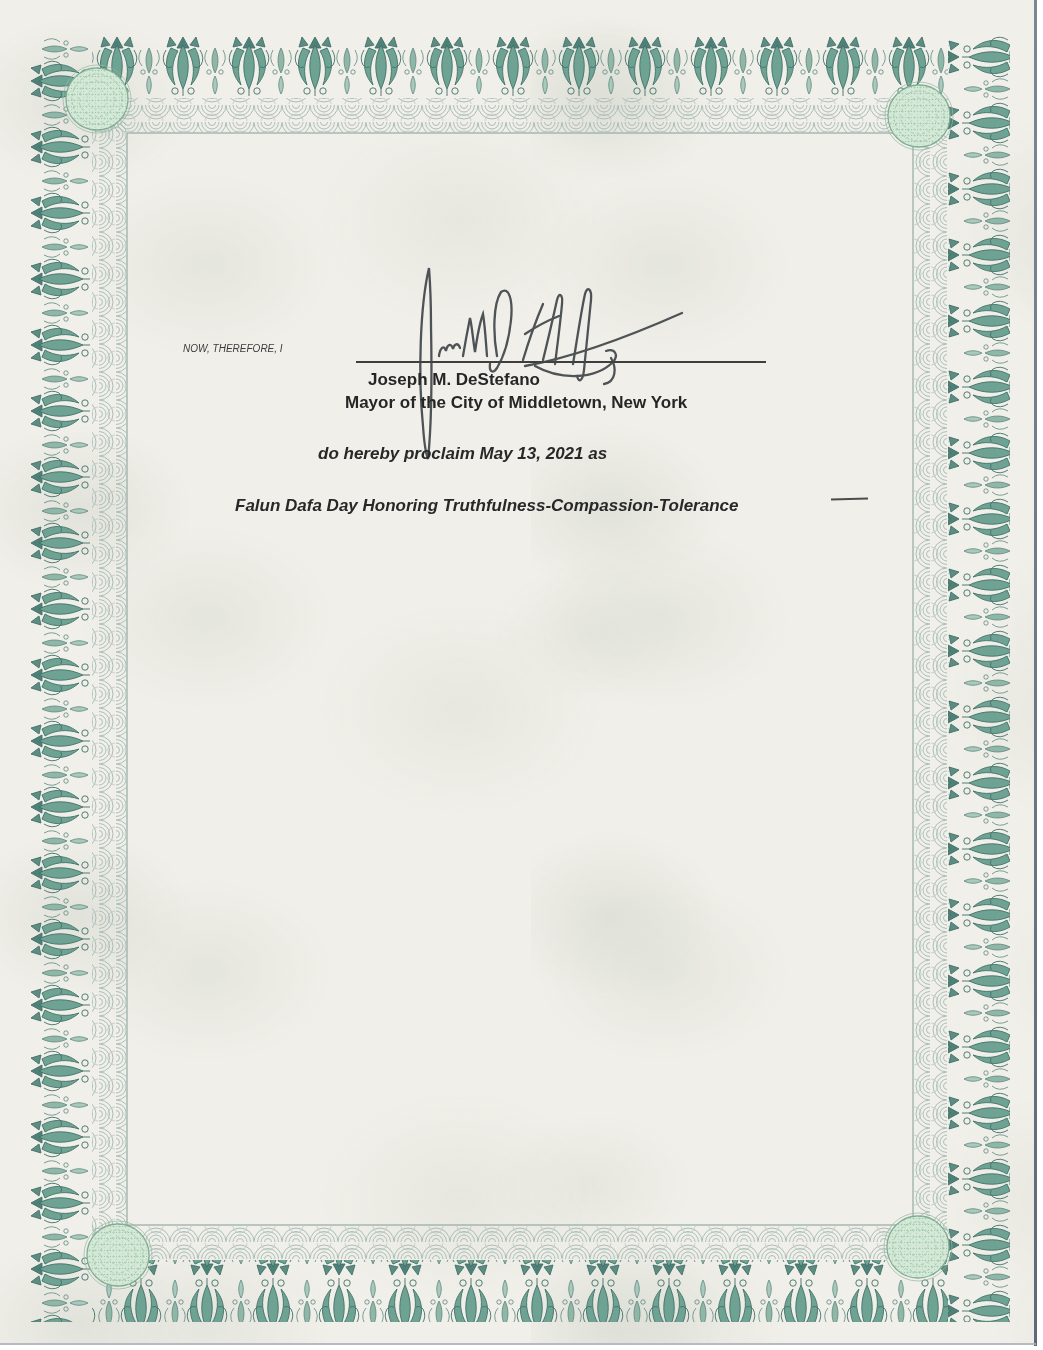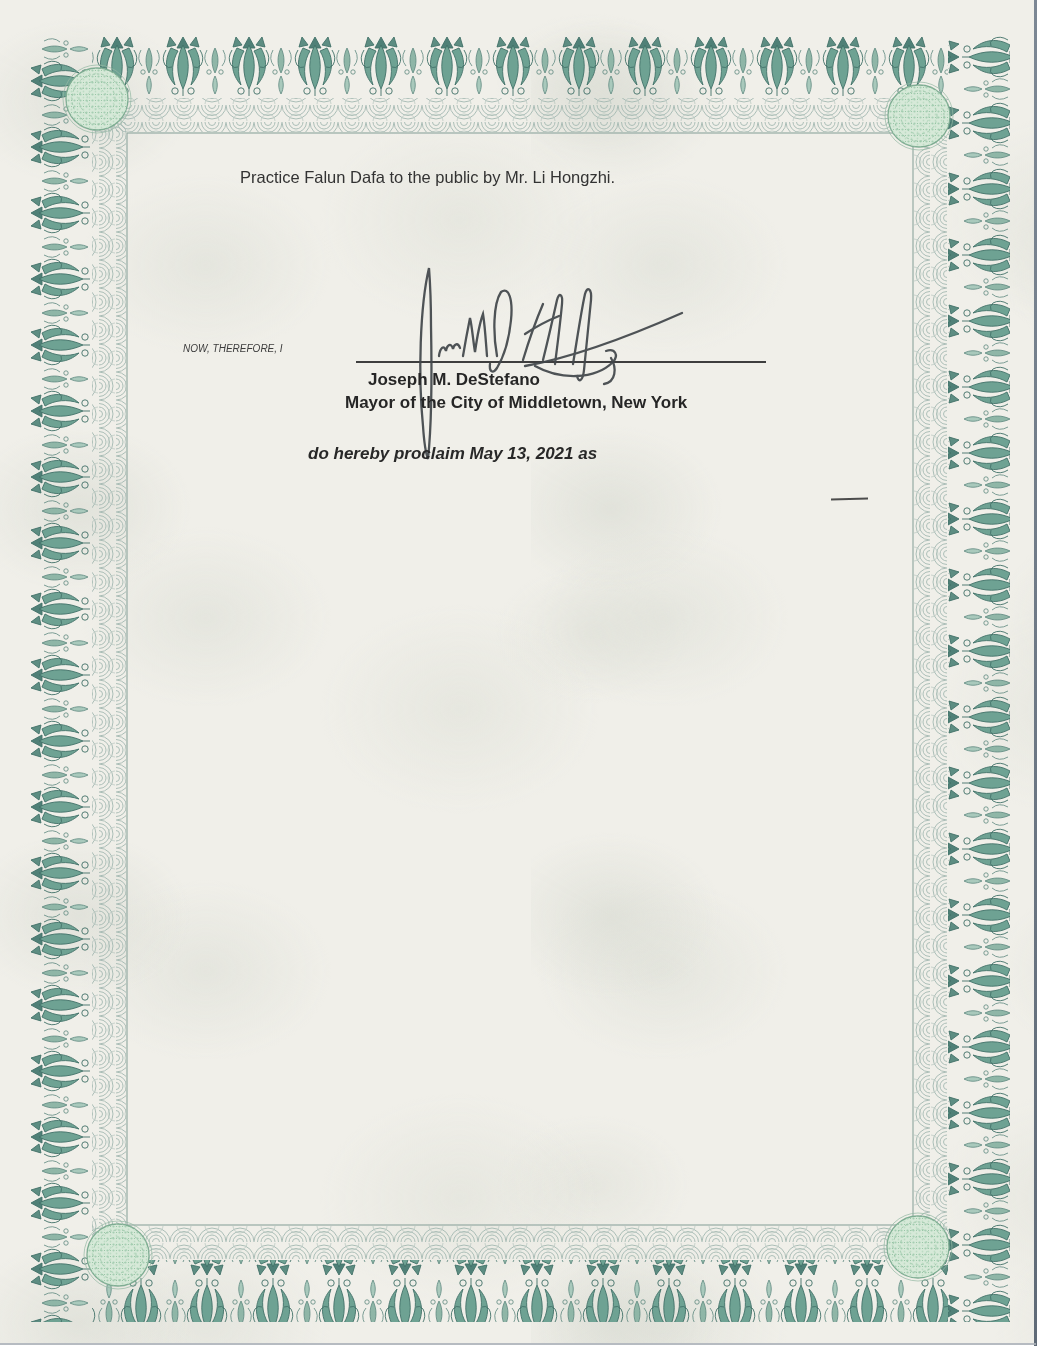--- a/index.html
+++ b/index.html
@@ -23,21 +23,21 @@
   .txt{position:absolute;color:#2f2f2f;white-space:nowrap;}
   .whereas{left:141px;top:161px;font-size:16.5px;line-height:33px;color:#333;}
   .whereas .b{font-weight:bold;color:#1e1e1e;}
   .whereas .line2{margin-left:99px;}
   sup{font-size:10px;vertical-align:5px;}
   .now-therefore{left:183px;top:343px;font-style:italic;font-size:10px;color:#3c3c3c;}
   .sig-line{position:absolute;left:356px;top:361px;width:410px;height:1.8px;background:#3e3e3e;}
   .signature{position:absolute;left:385px;top:256px;width:300px;height:215px;}
   .sig-name{left:368px;top:370px;font-weight:bold;font-size:17px;color:#262626;text-align:center;}
   .sig-title{left:325px;top:393px;font-weight:bold;font-size:17px;color:#262626;margin-left:20px;}
-  .proclaim{left:308px;top:444px;font-weight:bold;font-style:italic;font-size:17px;color:#282828;}
+  .proclaim{left:318px;top:444px;font-weight:bold;font-style:italic;font-size:17px;color:#282828;}
   .honor{left:235px;top:496px;font-weight:bold;font-style:italic;font-size:17px;color:#282828;}
   .city{left:173px;top:520px;font-weight:bold;font-style:italic;font-size:16px;color:#282828;}
   .stray{position:absolute;left:831px;top:498px;width:37px;height:1.8px;background:#4c4c4c;transform:rotate(-1.2deg);}
 </style>
 </head>
 <body>
 
 <div class="page">
   <div class="paper">
 
@@ -127,21 +127,20 @@
 
       <rect x="97" y="97" width="786" height="1092" fill="none" stroke="#94aba3" stroke-width="1.2"></rect>
 
       <use href="#medallion" x="67" y="63"></use>
       <use href="#medallion" x="889" y="80"></use>
       <use href="#medallion" x="88" y="1219"></use>
       <use href="#medallion" x="888" y="1211"></use>
     </svg>
 
     <div class="txt whereas">
-      <div class="line2">Practice Falun Dafa to the public by Mr. Li Hongzhi.</div>
     </div>
 
     <div class="txt now-therefore">NOW, THEREFORE, I</div>
 
     <div class="sig-line"></div>
     <svg class="signature" viewBox="0 0 300 215" xmlns="http://www.w3.org/2000/svg">
       <g fill="none" stroke="#41464a" stroke-width="2.3" stroke-linecap="round" opacity="0.92">
         <path d="M44,12 C35,50 33,120 38,170 C39,185 41,198 43,203 C46,175 47,120 46,70 C46,45 45,25 44,12 Z"></path>
         <path d="M54,100 C55,92 59,88 61,95 C62,89 66,86 68,93 C69,88 73,86 75,92"></path>
         <path d="M78,100 C80,88 83,72 85,62 C87,70 88,84 90,96 C92,82 95,66 98,58 C100,70 101,88 102,100"></path>
@@ -153,19 +152,20 @@
         <path d="M140,110 C185,102 245,80 297,57"></path>
         <path d="M150,110 C175,124 210,124 228,106 C234,99 230,92 221,95"></path>
         <path d="M226,102 C232,112 231,126 219,128"></path>
       </g>
     </svg>
 
     <div class="txt sig-name">Joseph M. DeStefano</div>
     <div class="txt sig-title">Mayor of the City of Middletown, New York</div>
 
     <div class="txt proclaim">do hereby proclaim May 13, 2021 as</div>
+    <div class="txt honor">Falun Dafa Day Honoring Truthfulness-Compassion-Tolerance</div>
 
     <div class="stray"></div>
   </div>
 
   <div class="scan-edge-right"></div>
   <div class="scan-edge-bottom"></div>
 </div>
 
 </body></html>

